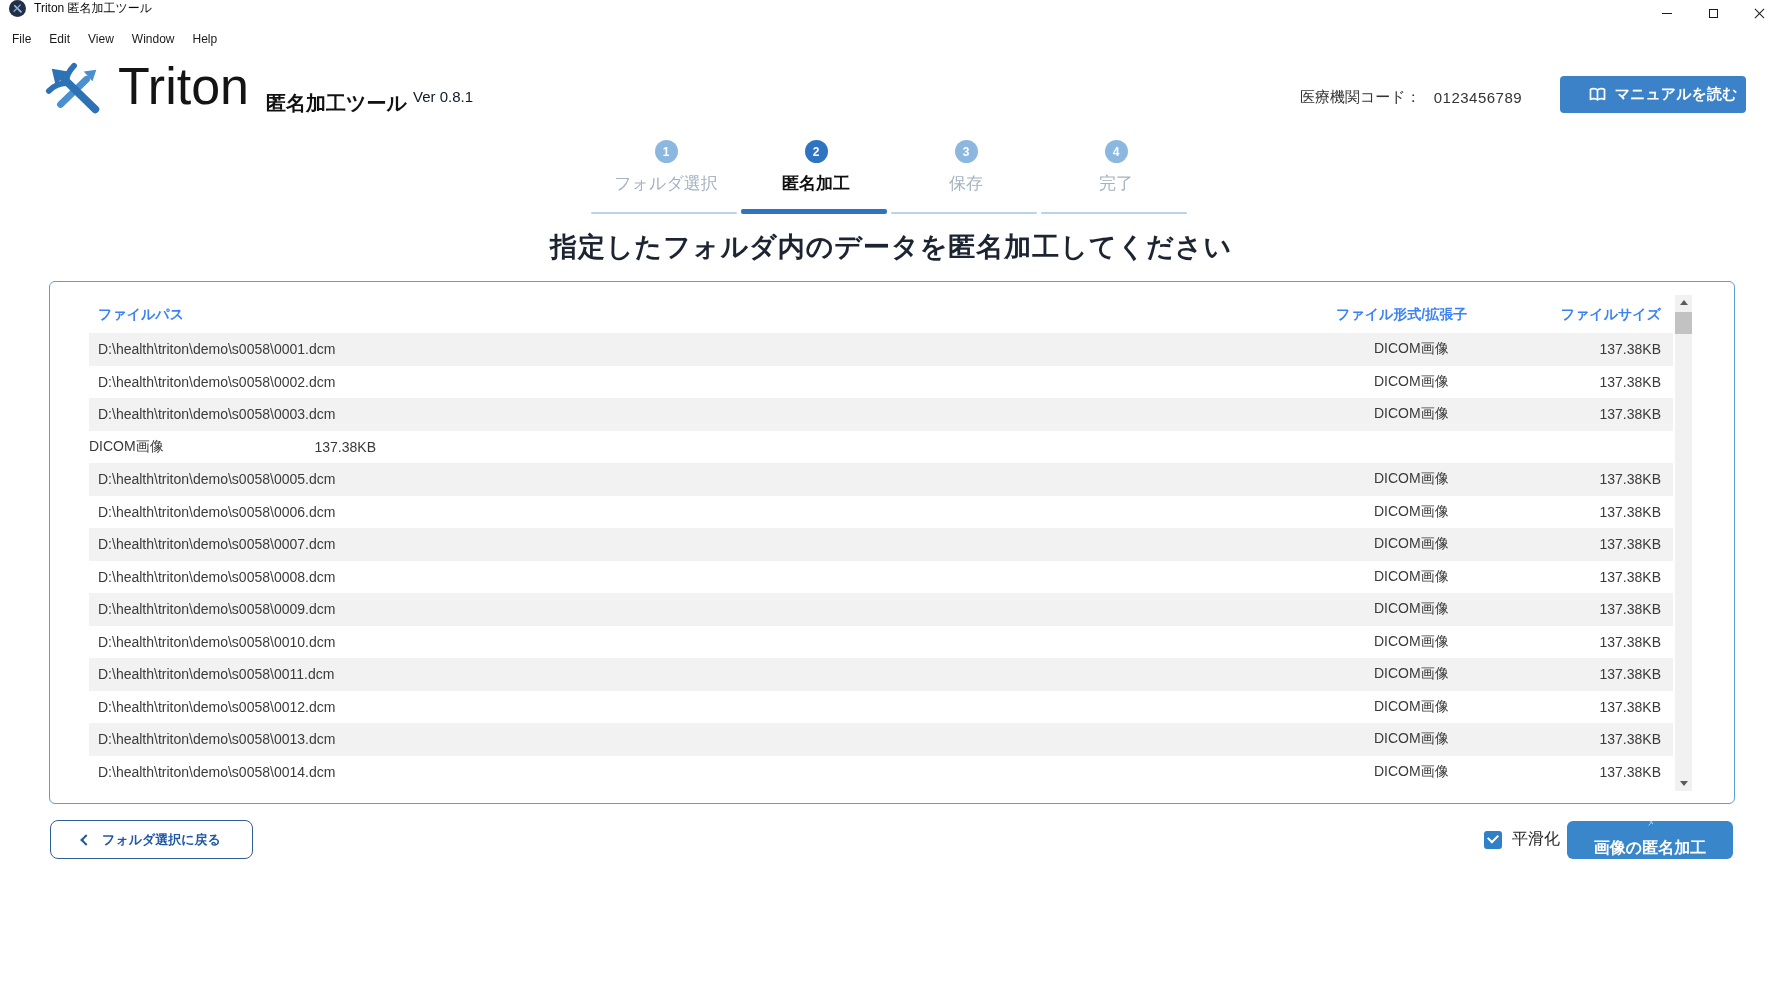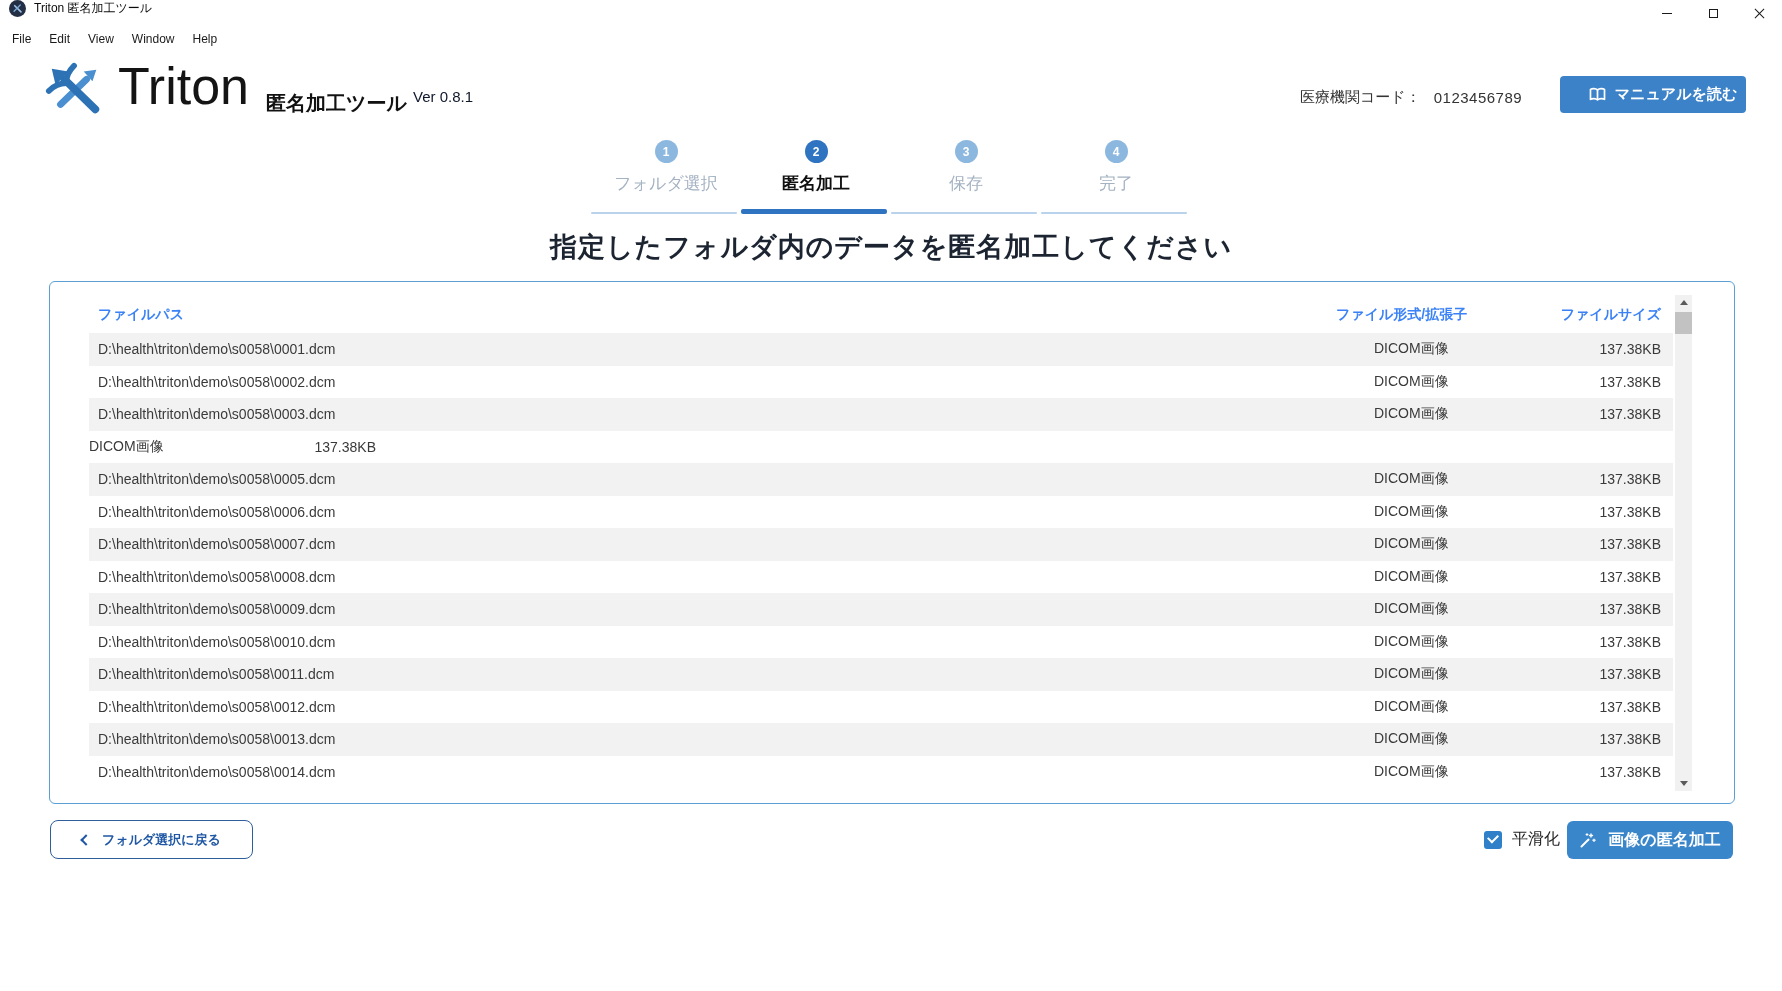--- a/index.html
+++ b/index.html
@@ -74,21 +74,21 @@
 
   
   .back-btn{position:absolute;left:50px;top:820px;width:203px;height:39px;background:#fff;border:1px solid #2e5f9b;border-radius:8px;
     color:#1f57a4;font-size:13px;font-weight:700;display:flex;align-items:center;justify-content:center;gap:12px;cursor:pointer;}
   .chevron-left{width:8px;height:8px;border-left:2px solid #1f57a4;border-bottom:2px solid #1f57a4;transform:rotate(45deg);margin-top:1px;}
   .smooth-row{position:absolute;left:1460px;top:829px;display:flex;align-items:center;gap:10px;padding-left:24px;}
   .checkbox{width:18px;height:18px;background:#2f80c8;border-radius:3px;position:relative;cursor:pointer;}
   .checkbox::after{content:"";position:absolute;left:4px;top:3px;width:8px;height:5px;border-left:2px solid #fff;border-bottom:2px solid #fff;transform:rotate(-45deg);}
   .smooth-label{font-size:16px;color:#1d1d1d;}
   .anon-btn{position:absolute;left:1567px;top:821px;width:166px;height:38px;background:#3a86ca;border:none;border-radius:6px;
-    color:#fff;font-size:16px;font-weight:700;display:flex;align-items:center;justify-content:center;gap:12px;cursor:pointer;}
+    color:#fff;font-size:16px;font-weight:700;display:flex;align-items:center;justify-content:center;gap:12px;cursor:pointer;flex-direction:column;}
 </style>
 </head>
 <body>
 
 <div class="titlebar">
   <div class="app-icon">
     <svg width="11" height="11" viewBox="0 0 16 16">
       <line x1="13" y1="13" x2="4" y2="4" stroke="#9fc2e8" stroke-width="2.4" stroke-linecap="round"></line>
       <line x1="3" y1="12" x2="12" y2="3" stroke="#7aa8d6" stroke-width="2" stroke-linecap="round"></line>
     </svg>

